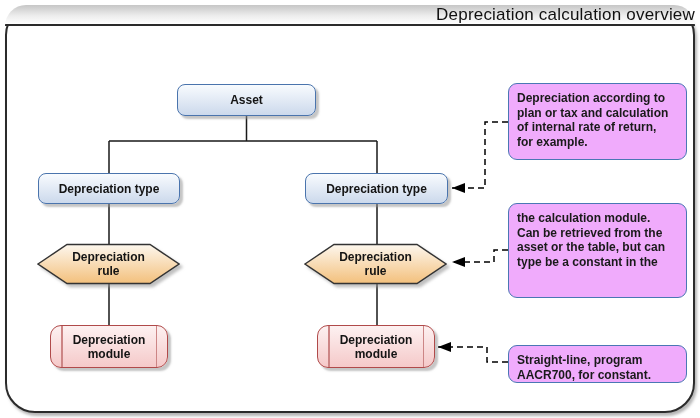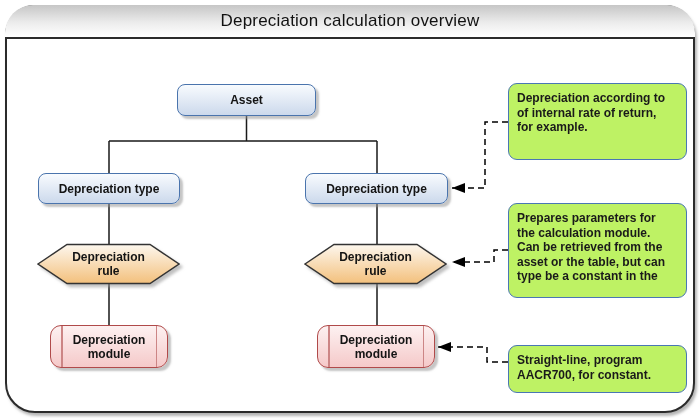--- a/index.html
+++ b/index.html
@@ -7,25 +7,25 @@
   body { font-family:"Liberation Sans", sans-serif; }
   .stage { position:relative; width:700px; height:418px; background:#fff; overflow:hidden; }
 
   .frame {
     position:absolute; left:5px; top:5px; width:690px; height:408px;
     border:2px solid #2b2b2b; border-radius:30px;
     box-shadow:2px 3px 3px rgba(120,120,120,0.55);
     background:#fff;
   }
   .titlebar {
-    position:absolute; left:5px; top:5px; width:690px; height:34px;
+    position:absolute; left:5px; top:5px; width:690px; height:21px;
     border-radius:28px 28px 0 0;
     border-bottom:2px solid #2b2b2b;
     background:linear-gradient(#c6c6c6, #ececec 55%, #ffffff);
-    display:flex; align-items:center; justify-content:center;
+    display:flex; align-items:center; justify-content:flex-end;
   }
   .titlebar .t {
     font-size:17px; color:#111; letter-spacing:0.2px;
   }
 
   svg.wires { position:absolute; left:0; top:0; width:700px; height:418px; }
 
   .node {
     position:absolute; display:flex; align-items:center; justify-content:center;
     text-align:center; font-weight:bold; font-size:12px; color:#141414;
@@ -49,21 +49,21 @@
 
   .hexwrap { position:absolute; filter:drop-shadow(3px 3px 1.5px rgba(150,150,150,0.6)); }
   .hexlabel {
     position:absolute; inset:0; display:flex; flex-direction:column;
     align-items:center; justify-content:center;
     font-weight:bold; font-size:12px; color:#141414; line-height:14px; text-align:center;
   }
 
   .annotation {
     position:absolute; left:508px; width:179px;
-    border:1.5px solid #4a77b4; border-radius:9px; background:#bef264;
+    border:1.5px solid #4a77b4; border-radius:9px; background:#f0abfc;
     padding:7px 6px 5px 8px;
     font-weight:bold; font-size:12px; color:#1a1a1a; line-height:14.5px;
   }
 
   .nodelabel { line-height:14px; }
 </style>
 </head>
 <body>
 
 <div class="stage">
@@ -135,28 +135,28 @@
   </div>
   <div class="node modulebox" style="left:317px; top:325px; width:118px; height:43px;">
     <span class="nodelabel">
       <span style="display:block">Depreciation</span>
       <span style="display:block">module</span>
     </span>
   </div>
 
   <div class="annotation" style="top:83px; height:77px;">
     <div>Depreciation according to</div>
+    <div>plan or tax and calculation</div>
     <div>of internal rate of return,</div>
     <div>for example.</div>
   </div>
   <div class="annotation" style="top:203px; height:95px;">
-    <div>Prepares parameters for</div>
     <div>the calculation module.</div>
     <div>Can be retrieved from the</div>
     <div>asset or the table, but can</div>
     <div>type be a constant in the</div>
   </div>
-  <div class="annotation" style="top:345px; height:48px;">
+  <div class="annotation" style="top:345px; height:38px;">
     <div>Straight-line, program</div>
     <div>AACR700, for constant.</div>
   </div>
 
 </div>
 
 </body></html>

